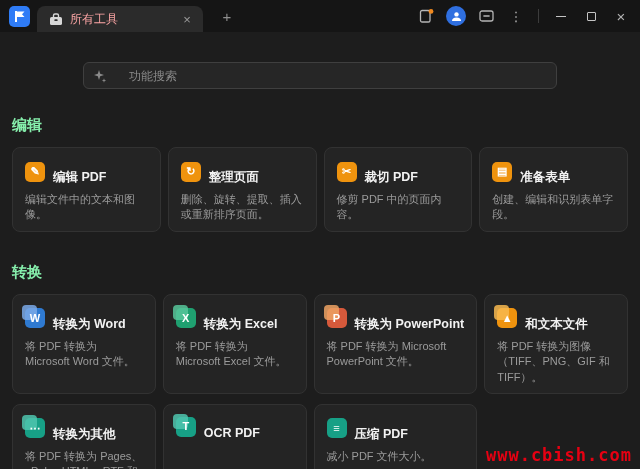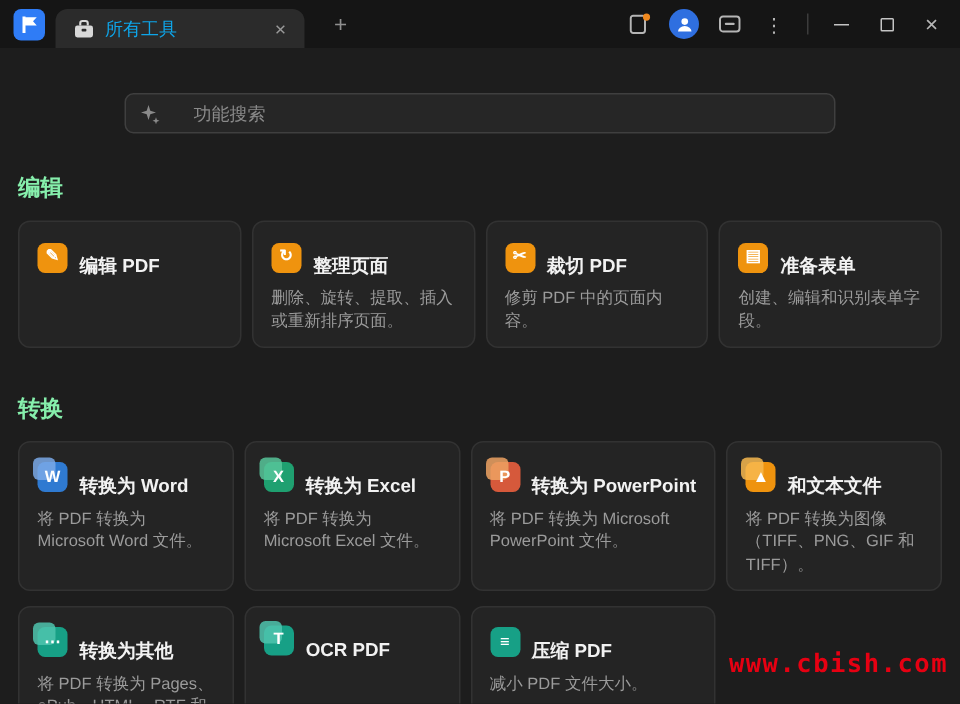--- a/index.html
+++ b/index.html
@@ -20,21 +20,21 @@
     width:21px; height:21px; margin-left:9px; border-radius:5px;
     background:#2f7cf6; display:flex; align-items:center; justify-content:center;
     flex:0 0 auto; cursor:pointer;
   }
   .tab {
     margin-left:7px; margin-top:6px; height:26px; width:166px;
     background:#2b2b2b; border-radius:8px 8px 0 0;
     display:flex; align-items:center; padding:0 8px; position:relative;
   }
   .tab-icon { display:flex; margin:0 7px 0 4px; }
-  .tab-label { font-size:12px; color:#0ea5e9; }
+  .tab-label { font-size:12px; color:#fca5a5; }
   .tab-close {
     margin-left:auto; color:#9a9a9a; font-size:13px; line-height:1;
     width:16px; height:16px; display:flex; align-items:center; justify-content:center;
     cursor:pointer;
   }
   .new-tab {
     color:#8f8f8f; font-size:15px; margin-left:14px; width:20px; height:20px;
     display:flex; align-items:center; justify-content:center; cursor:pointer;
   }
   .titlebar-right {
@@ -106,21 +106,21 @@
   .chip-blue.stacked::before   { background:#7aa9e8; }
   .chip-green  { background:#1fa070; }
   .chip-green.stacked::before  { background:#57c59a; }
   .chip-red    { background:#d6593b; }
   .chip-red.stacked::before    { background:#eda263; }
   .chip-teal   { background:#17a086; }
   .chip-teal.stacked::before   { background:#4fc4ae; }
 
   
   .watermark {
-    position:absolute; right:8px; bottom:16px;
+    position:absolute; right:8px; bottom:4px;
     font-family:"DejaVu Sans Mono", monospace;
     font-size:17px; font-weight:bold; color:#e60012; letter-spacing:1px;
   }
 </style>
 </head>
 <body>
 
 <div class="titlebar">
   <div class="app-logo">
     <svg width="12" height="13" viewBox="0 0 12 13">
@@ -191,20 +191,21 @@
   <div class="section-title st-edit">编辑</div>
   <div class="card-grid g-edit">
 
     <div class="card">
       <div class="card-head">
         <span class="chip chip-orange">
             <i>✎</i>
           </span>
         <span class="card-title">编辑 PDF</span>
       </div>
+      <div class="card-desc">编辑文件中的文本和图像。</div>
     </div>
 
     <div class="card">
       <div class="card-head">
         <span class="chip chip-orange">
             <i>↻</i>
           </span>
         <span class="card-title">整理页面</span>
       </div>
       <div class="card-desc">删除、旋转、提取、插入或重新排序页面。</div>

